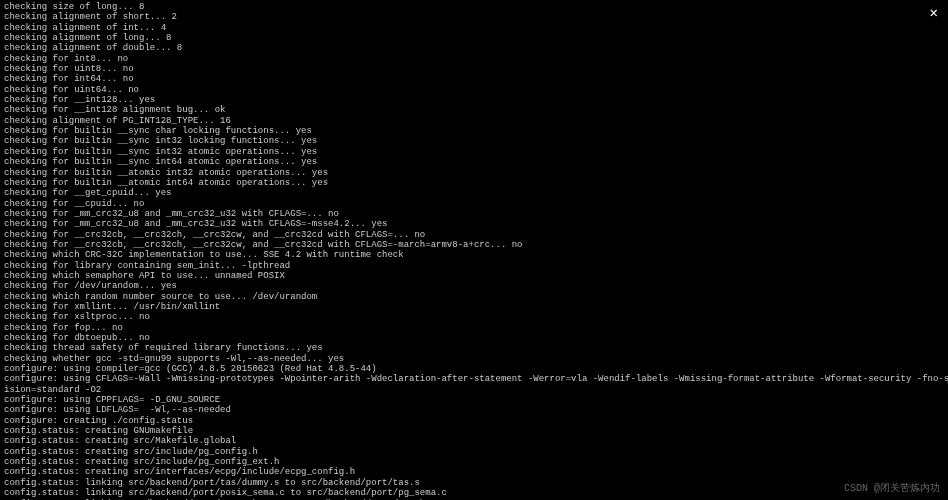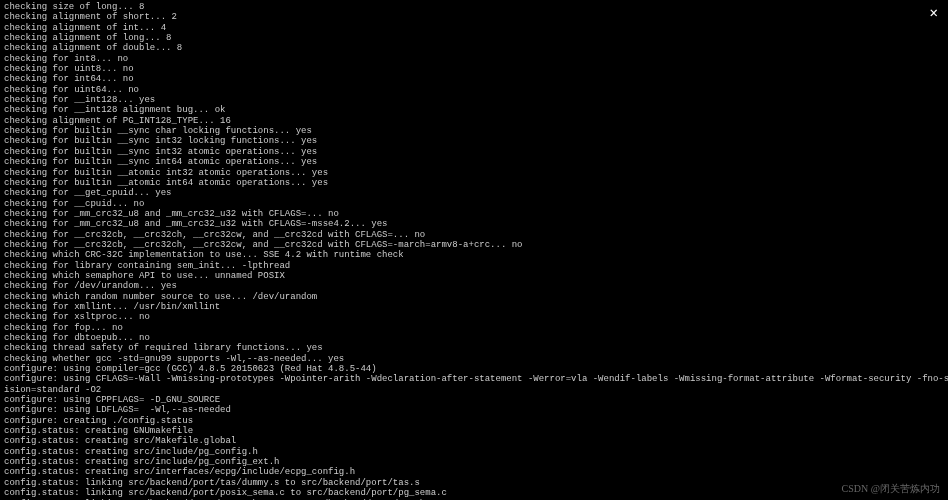--- a/index.html
+++ b/index.html
@@ -28,21 +28,21 @@
     font-size: 14px;
     line-height: 1;
     cursor: pointer;
   }
   .watermark {
     position: absolute;
     bottom: 6px;
     right: 8px;
     color: #666;
     font-size: 10px;
-    font-family: Liberation Serif, serif;
+    font-family: Liberation Mono, monospace;
   }
 </style>
 </head>
 <body>
 
 <div class="close-btn">✕</div>
 
 <div class="terminal"><span class="line">checking size of long... 8</span><span class="line">checking alignment of short... 2</span><span class="line">checking alignment of int... 4</span><span class="line">checking alignment of long... 8</span><span class="line">checking alignment of double... 8</span><span class="line">checking for int8... no</span><span class="line">checking for uint8... no</span><span class="line">checking for int64... no</span><span class="line">checking for uint64... no</span><span class="line">checking for __int128... yes</span><span class="line">checking for __int128 alignment bug... ok</span><span class="line">checking alignment of PG_INT128_TYPE... 16</span><span class="line">checking for builtin __sync char locking functions... yes</span><span class="line">checking for builtin __sync int32 locking functions... yes</span><span class="line">checking for builtin __sync int32 atomic operations... yes</span><span class="line">checking for builtin __sync int64 atomic operations... yes</span><span class="line">checking for builtin __atomic int32 atomic operations... yes</span><span class="line">checking for builtin __atomic int64 atomic operations... yes</span><span class="line">checking for __get_cpuid... yes</span><span class="line">checking for __cpuid... no</span><span class="line">checking for _mm_crc32_u8 and _mm_crc32_u32 with CFLAGS=... no</span><span class="line">checking for _mm_crc32_u8 and _mm_crc32_u32 with CFLAGS=-msse4.2... yes</span><span class="line">checking for __crc32cb, __crc32ch, __crc32cw, and __crc32cd with CFLAGS=... no</span><span class="line">checking for __crc32cb, __crc32ch, __crc32cw, and __crc32cd with CFLAGS=-march=armv8-a+crc... no</span><span class="line">checking which CRC-32C implementation to use... SSE 4.2 with runtime check</span><span class="line">checking for library containing sem_init... -lpthread</span><span class="line">checking which semaphore API to use... unnamed POSIX</span><span class="line">checking for /dev/urandom... yes</span><span class="line">checking which random number source to use... /dev/urandom</span><span class="line">checking for xmllint... /usr/bin/xmllint</span><span class="line">checking for xsltproc... no</span><span class="line">checking for fop... no</span><span class="line">checking for dbtoepub... no</span><span class="line">checking thread safety of required library functions... yes</span><span class="line">checking whether gcc -std=gnu99 supports -Wl,--as-needed... yes</span><span class="line">configure: using compiler=gcc (GCC) 4.8.5 20150623 (Red Hat 4.8.5-44)</span><span class="line">configure: using CFLAGS=-Wall -Wmissing-prototypes -Wpointer-arith -Wdeclaration-after-statement -Werror=vla -Wendif-labels -Wmissing-format-attribute -Wformat-security -fno-strict-aliasing -fwrapv -fexcess-prec</span><span class="line">ision=standard -O2</span><span class="line">configure: using CPPFLAGS= -D_GNU_SOURCE</span><span class="line">configure: using LDFLAGS=  -Wl,--as-needed</span><span class="line">configure: creating ./config.status</span><span class="line">config.status: creating GNUmakefile</span><span class="line">config.status: creating src/Makefile.global</span><span class="line">config.status: creating src/include/pg_config.h</span><span class="line">config.status: creating src/include/pg_config_ext.h</span><span class="line">config.status: creating src/interfaces/ecpg/include/ecpg_config.h</span><span class="line">config.status: linking src/backend/port/tas/dummy.s to src/backend/port/tas.s</span><span class="line">config.status: linking src/backend/port/posix_sema.c to src/backend/port/pg_sema.c</span><span class="line">config.status: linking src/backend/port/sysv_shmem.c to src/backend/port/pg_shmem.c</span></div>
 
 <div class="watermark">CSDN @闭关苦炼内功</div>

